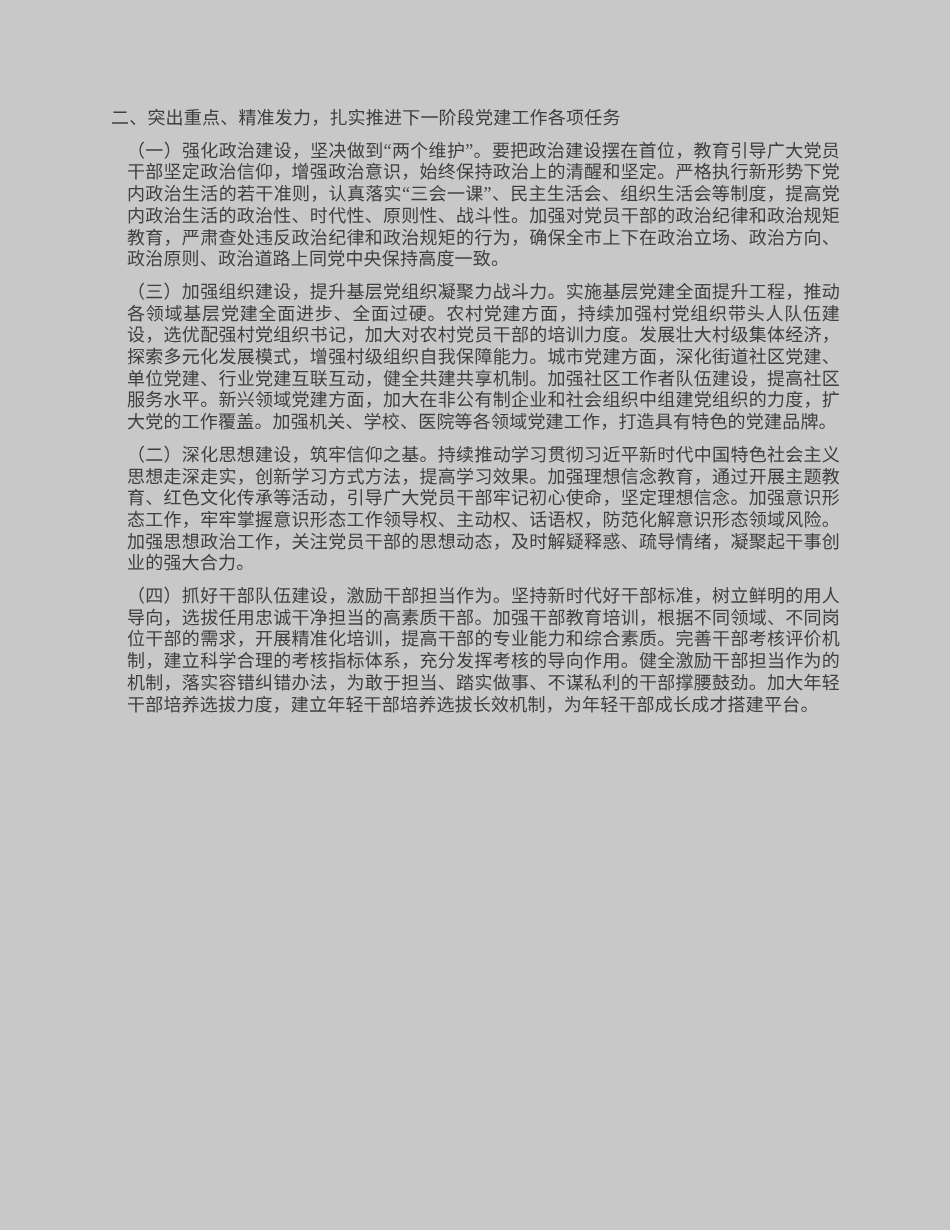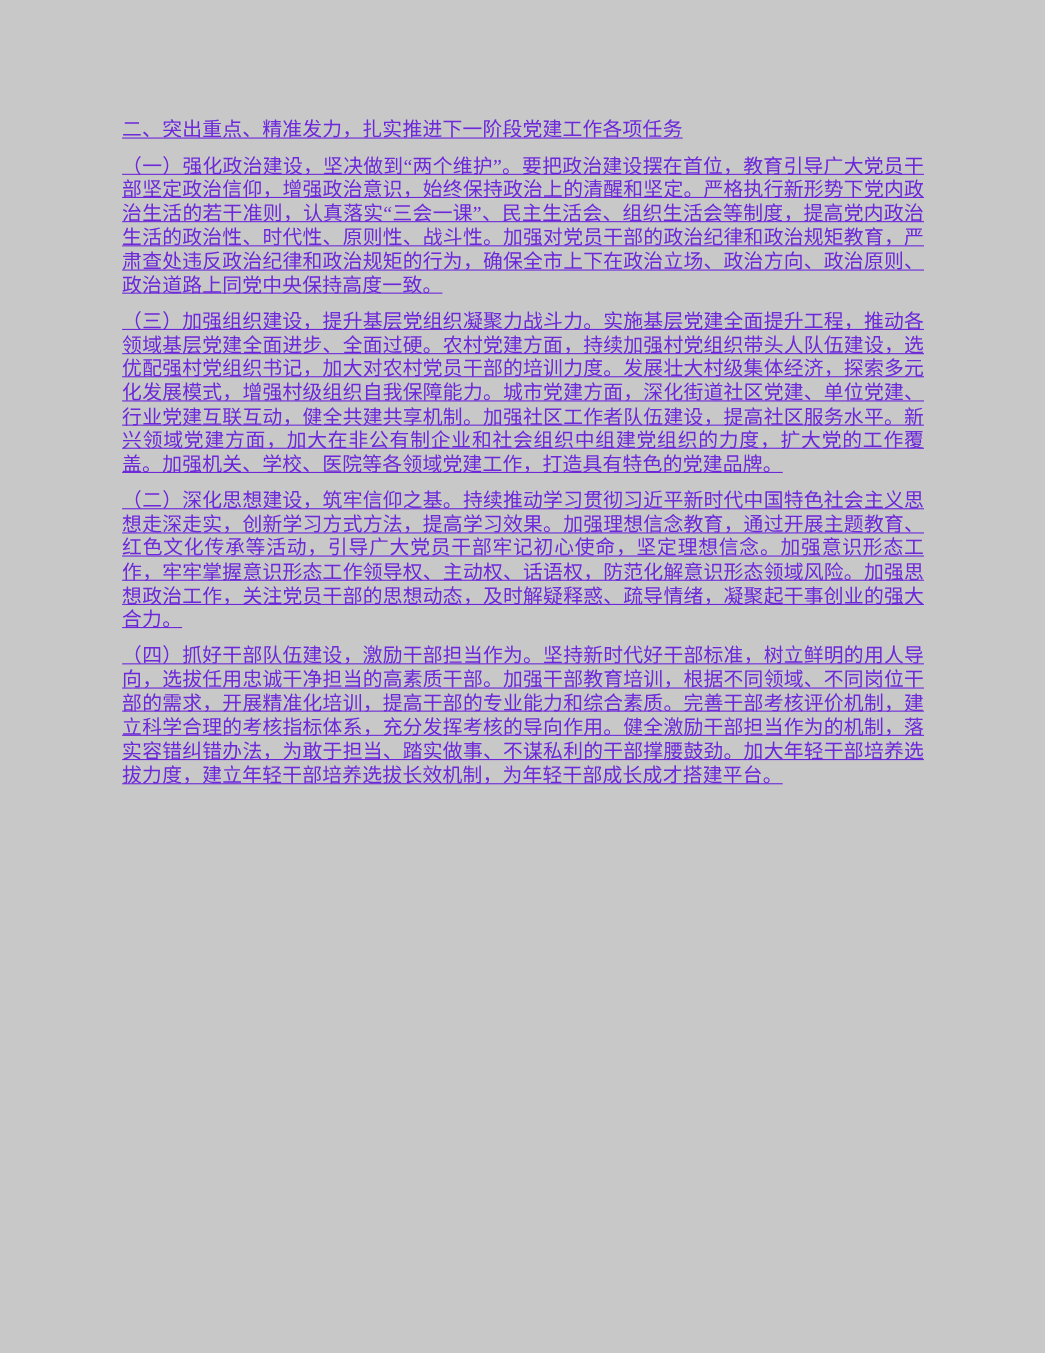--- a/index.html
+++ b/index.html
@@ -24,27 +24,28 @@
     margin: 0 0 11px 0;
     font-size: 18px;
     line-height: 21.7px;
     font-weight: normal;
     letter-spacing: 0.2px;
   }
   .doc-block.paragraph {
     text-align: justify;
     text-justify: inter-character;
     word-break: break-all;
+    margin-left: 16px;
   }
   .doc-block.heading {
     text-align: left;
   }
 </style>
 </head>
 <body style="background: rgb(200, 200, 200);">
 
-<main id="doc" class="doc-page" style="color: #6d28d9; text-decoration: underline;">
+<main id="doc" class="doc-page" style="color: #404040;">
     <h2 class="doc-block heading">二、突出重点、精准发力，扎实推进下一阶段党建工作各项任务</h2>
     <p class="doc-block paragraph">（一）强化政治建设，坚决做到“两个维护”。要把政治建设摆在首位，教育引导广大党员干部坚定政治信仰，增强政治意识，始终保持政治上的清醒和坚定。严格执行新形势下党内政治生活的若干准则，认真落实“三会一课”、民主生活会、组织生活会等制度，提高党内政治生活的政治性、时代性、原则性、战斗性。加强对党员干部的政治纪律和政治规矩教育，严肃查处违反政治纪律和政治规矩的行为，确保全市上下在政治立场、政治方向、政治原则、政治道路上同党中央保持高度一致。</p>
     <p class="doc-block paragraph">（三）加强组织建设，提升基层党组织凝聚力战斗力。实施基层党建全面提升工程，推动各领域基层党建全面进步、全面过硬。农村党建方面，持续加强村党组织带头人队伍建设，选优配强村党组织书记，加大对农村党员干部的培训力度。发展壮大村级集体经济，探索多元化发展模式，增强村级组织自我保障能力。城市党建方面，深化街道社区党建、单位党建、行业党建互联互动，健全共建共享机制。加强社区工作者队伍建设，提高社区服务水平。新兴领域党建方面，加大在非公有制企业和社会组织中组建党组织的力度，扩大党的工作覆盖。加强机关、学校、医院等各领域党建工作，打造具有特色的党建品牌。</p>
     <p class="doc-block paragraph">（二）深化思想建设，筑牢信仰之基。持续推动学习贯彻习近平新时代中国特色社会主义思想走深走实，创新学习方式方法，提高学习效果。加强理想信念教育，通过开展主题教育、红色文化传承等活动，引导广大党员干部牢记初心使命，坚定理想信念。加强意识形态工作，牢牢掌握意识形态工作领导权、主动权、话语权，防范化解意识形态领域风险。加强思想政治工作，关注党员干部的思想动态，及时解疑释惑、疏导情绪，凝聚起干事创业的强大合力。</p>
     <p class="doc-block paragraph">（四）抓好干部队伍建设，激励干部担当作为。坚持新时代好干部标准，树立鲜明的用人导向，选拔任用忠诚干净担当的高素质干部。加强干部教育培训，根据不同领域、不同岗位干部的需求，开展精准化培训，提高干部的专业能力和综合素质。完善干部考核评价机制，建立科学合理的考核指标体系，充分发挥考核的导向作用。健全激励干部担当作为的机制，落实容错纠错办法，为敢于担当、踏实做事、不谋私利的干部撑腰鼓劲。加大年轻干部培养选拔力度，建立年轻干部培养选拔长效机制，为年轻干部成长成才搭建平台。</p>
   </main>
 
 </body></html>

